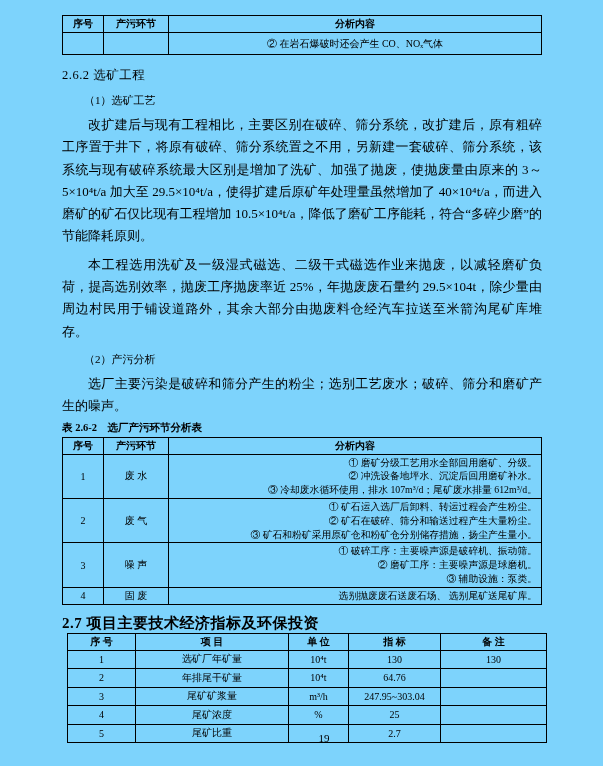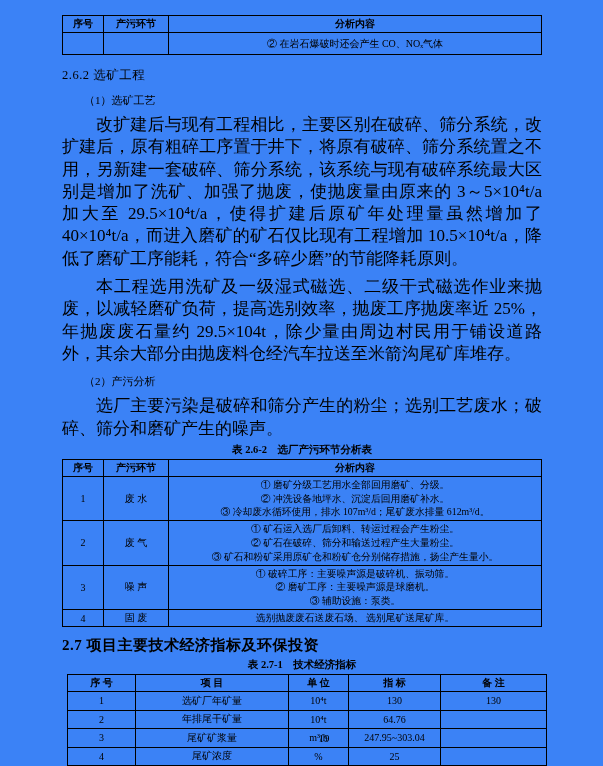--- a/index.html
+++ b/index.html
@@ -1,36 +1,36 @@
 <!DOCTYPE html>
 <html><head>
 <meta charset="utf-8">
 <style>
   html,body { margin:0; padding:0; background:#e8e8e8; }
   .page {
-    width:603px; height:766px; margin:0 auto; background:#3b82f6;
+    width:603px; height:766px; margin:0 auto; background:#7dd3fc;
     box-sizing:border-box; padding:15px 61px 0 62px; position:relative;
     overflow:hidden; color:#000;
     font-family:"Liberation Serif","DejaVu Serif",serif;
   }
   table.tbl { border-collapse:collapse; width:100%; table-layout:fixed; }
   table.tbl th, table.tbl td {
     border:1px solid #000; font-size:10px; padding:1px 3px;
     text-align:center; vertical-align:middle; overflow:hidden;
   }
   table.tbl th { font-weight:bold; }
   .carry th { height:13px; }
   .carry td { height:19px; }
   td.left { text-align:left; }
-  .cellline { font-size:9.8px; line-height:13.8px; text-align:center; white-space:nowrap; }
+  .cellline { font-size:9.8px; line-height:13.8px; text-align:right; white-space:nowrap; }
   h2.sec262 { font-size:12.5px; font-weight:normal; margin:12px 0 0 0; letter-spacing:0.5px; }
   h1.sec27  { font-size:15px; font-weight:bold; margin:9px 0 0 0; letter-spacing:0.5px; }
   p.sub  { font-size:11px; margin:9px 0 0 0; text-indent:2em; line-height:15px; }
-  p.body { font-size:17px; margin:6px 0 0 0; text-indent:2em; line-height:22.3px; text-align:justify; }
-  .caption { font-size:10.5px; font-weight:bold; text-align:center; margin:3px 0 2px 0; }
+  p.body { font-size:13px; margin:6px 0 0 0; text-indent:2em; line-height:22.3px; text-align:justify; }
+  .caption { font-size:10.5px; font-weight:bold; text-align:left; margin:3px 0 2px 0; }
   .t262 td.seq { font-size:10px; }
   .t262 td.content { padding:1px 4px; }
   .t271 { width:473px; margin-left:5px; }
   .t271 th { height:14px; }
   .t271 td { height:15.5px; }
   .pageno { position:absolute; left:0; right:0; bottom:22px; text-align:center; font-size:11px;padding-left:45px; }
 </style>
 </head>
 <body>
 
@@ -112,21 +112,20 @@
         <td>固 废</td>
         <td class="content">
           <div class="cellline">选别抛废废石送废石场、 选别尾矿送尾矿库。</div>
         </td>
       </tr>
     </tbody>
   </table>
 
   <h1 class="sec27">2.7 项目主要技术经济指标及环保投资</h1>
 
-  <div class="caption">表 2.7-1　技术经济指标</div>
   <table class="tbl t271">
     <colgroup>
         <col style="width:68px">
         <col style="width:153px">
         <col style="width:60px">
         <col style="width:92px">
         <col>
       </colgroup>
     <thead>
       <tr>

